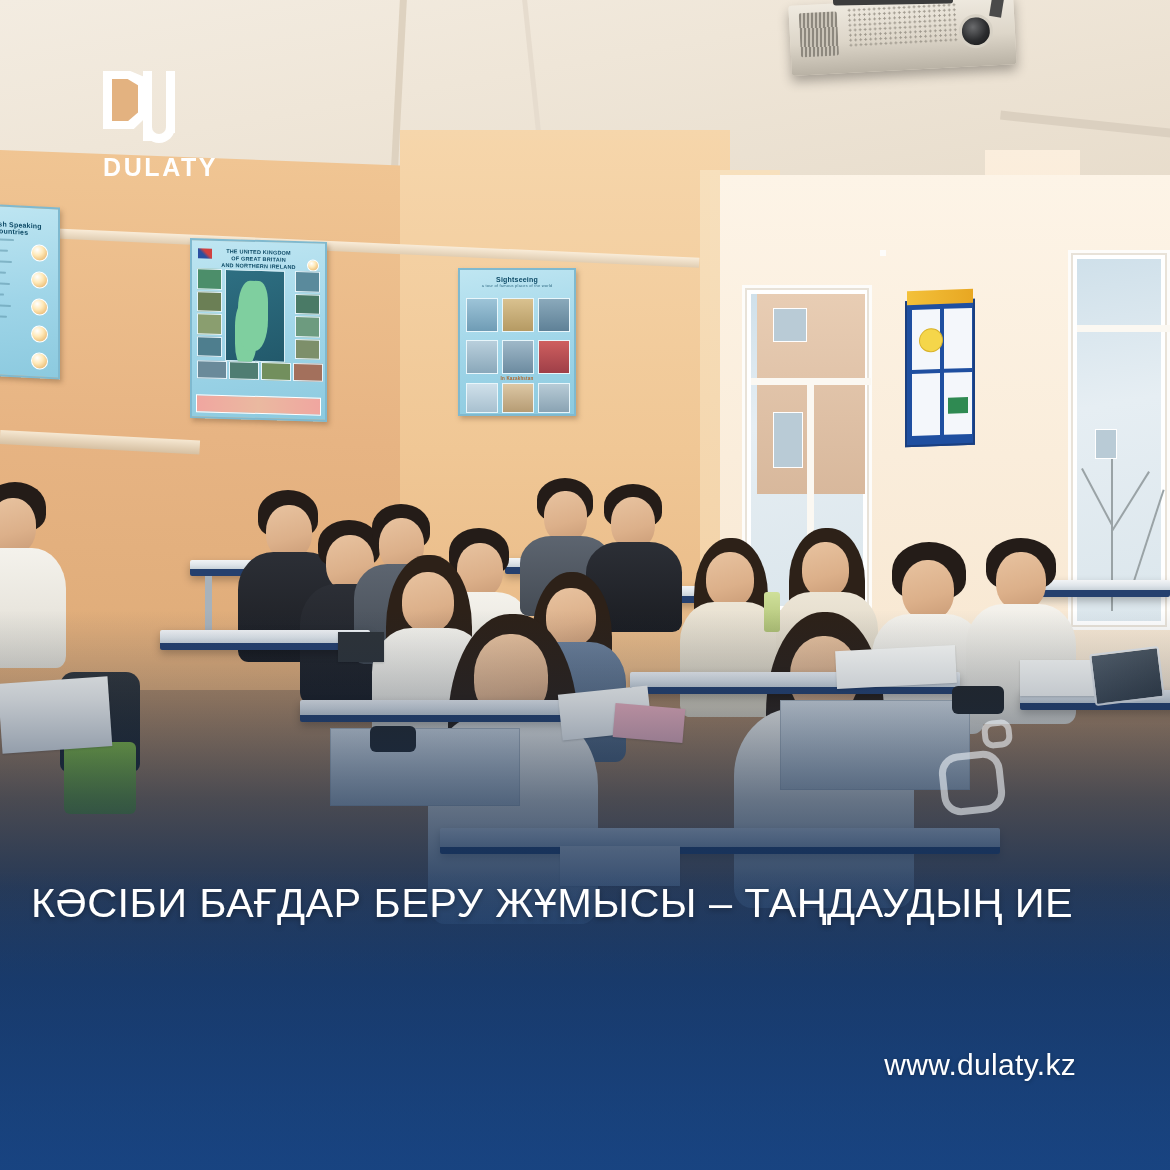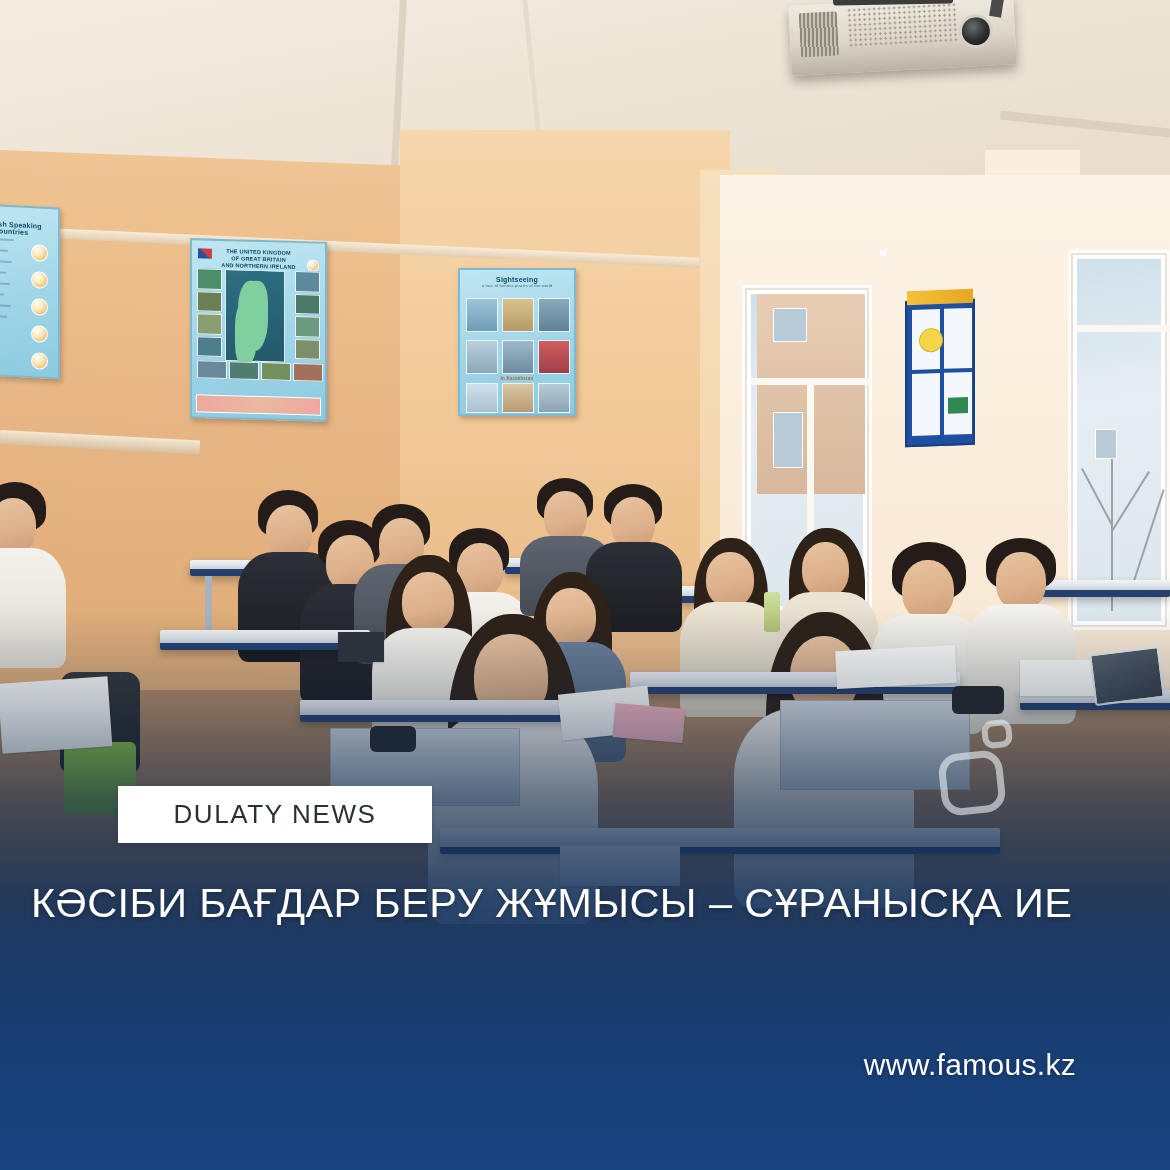--- a/index.html
+++ b/index.html
@@ -595,24 +595,31 @@
   </div>
 
   <div class="blue-overlay"></div>
   <div class="blue-overlay-2"></div>
 
   <div class="watermark">
     <div class="wm-big"></div>
     <div class="wm-small"></div>
   </div>
 
-
-  <div class="news-badge">
-    <span>DULATY NEWS</span>
+  <div class="brand">
+    <div class="brand-mark">
+      <div class="bm-d-outer"></div>
+      <div class="bm-d-inner"></div>
+      <div class="bm-u-stem"></div>
+      <div class="bm-u-right"></div>
+      <div class="bm-u-bowl"></div>
+    </div>
+    <div class="brand-word">DULATY</div>
   </div>
 
+
   <div class="headline">
-    <span class="l1">КӘСІБИ БАҒДАР БЕРУ ЖҰМЫСЫ – СҰРАНЫСҚА ИЕ</span>
+    <span class="l1">КӘСІБИ БАҒДАР БЕРУ ЖҰМЫСЫ – ТАҢДАУДЫҢ ИЕ</span>
   </div>
 
-  <div class="site-url">www.famous.kz</div>
+  <div class="site-url">www.dulaty.kz</div>
 
 </div>
 
 </body></html>

